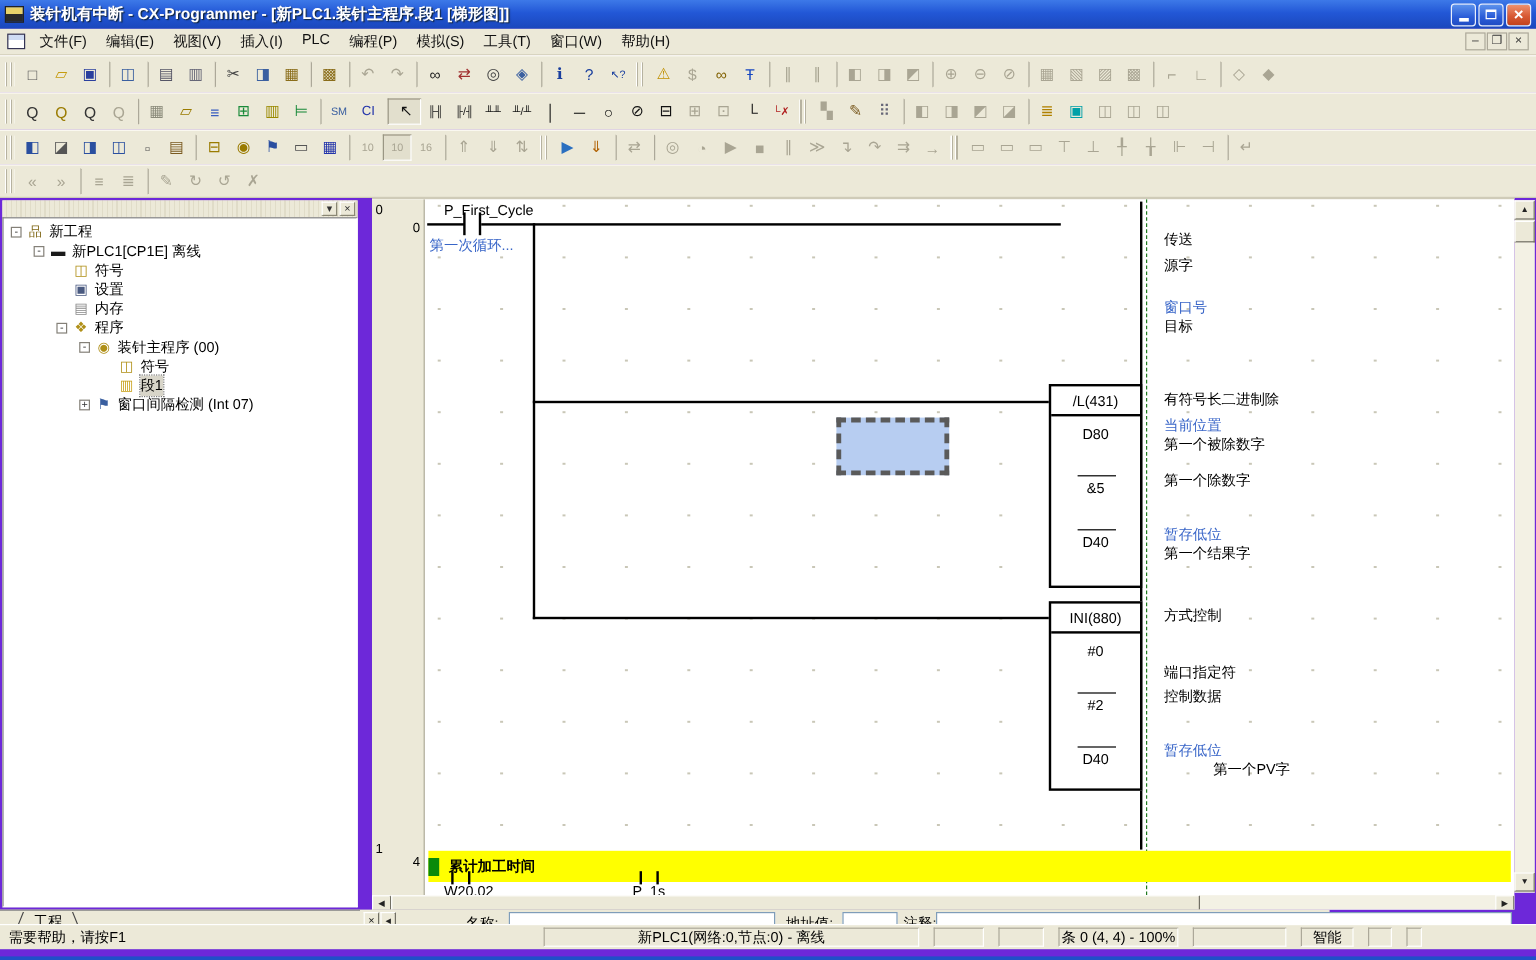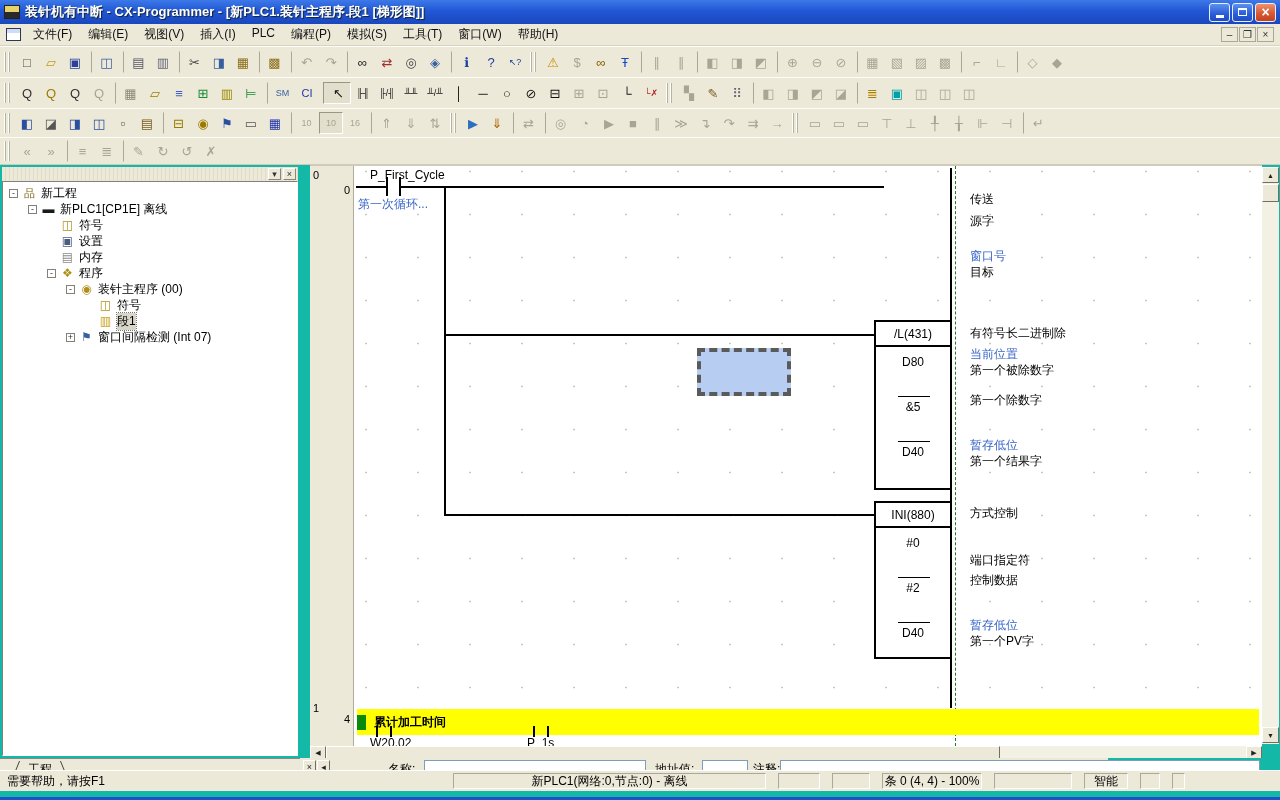--- a/index.html
+++ b/index.html
@@ -1,17 +1,17 @@
 <!DOCTYPE html>
 <html><head>
 <meta charset="utf-8">
 <style>
   html,body{margin:0;padding:0;background:#c0c0c0;}
   *{box-sizing:border-box;font-family:"Liberation Sans","DejaVu Sans",sans-serif;}
-  #win{position:relative;width:1280px;height:800px;background:#14b8a6;overflow:hidden;}
+  #win{position:relative;width:1280px;height:800px;background:#6d28d9;overflow:hidden;}
 
   
   .titlebar{position:absolute;left:0;top:0;width:1280px;height:24px;
     background:linear-gradient(180deg,#3d79e8 0%,#2257d6 45%,#1a47bc 100%);
     display:flex;align-items:center;padding:0 4px;color:#fff;}
   .appicon{width:16px;height:14px;margin-right:5px;flex:none;
     background:linear-gradient(180deg,#e8d26a 0 50%,#2a2a2a 50% 100%);border:1px solid #222;}
   .titletext{font-size:13px;font-weight:bold;white-space:nowrap;text-shadow:1px 1px 1px #123;}
   .winbtns{margin-left:auto;display:flex;gap:2px;}
   .wb{width:21px;height:19px;border-radius:3px;border:1px solid #e8eefc;
@@ -663,21 +663,21 @@
         <div class="lcmt" style="top: 159px;">有符号长二进制除</div>
         <div class="lcmt blue" style="top: 180px;">当前位置</div>
         <div class="lcmt" style="top: 196px;">第一个被除数字</div>
         <div class="lcmt" style="top: 226px;">第一个除数字</div>
         <div class="lcmt blue" style="top: 271px;">暂存低位</div>
         <div class="lcmt" style="top: 287px;">第一个结果字</div>
         <div class="lcmt" style="top: 339px;">方式控制</div>
         <div class="lcmt" style="top: 362px; margin-top: 24px;">端口指定符</div>
         <div class="lcmt" style="top: 406px;">控制数据</div>
         <div class="lcmt blue" style="top: 451px;">暂存低位</div>
-        <div class="lcmt" style="top: 467px;">第一个PV字</div>
+        <div class="lcmt" style="top: 467px; margin-left: 41px;">第一个PV字</div>
       </div>
 
     <div class="rungbar">
       <span class="gsq"></span>
       <span class="rtxt">累计加工时间</span>
     </div>
     <div class="ctick" style="left:66px;top:560px;height:11px"></div>
     <div class="ctick" style="left:80px;top:560px;height:11px"></div>
     <div class="ctick" style="left:223px;top:560px;height:11px"></div>
     <div class="ctick" style="left:237px;top:560px;height:11px"></div>

